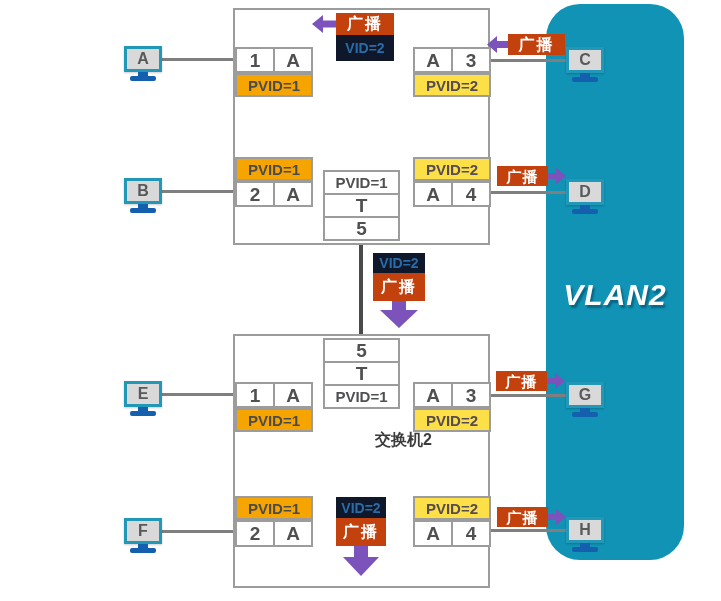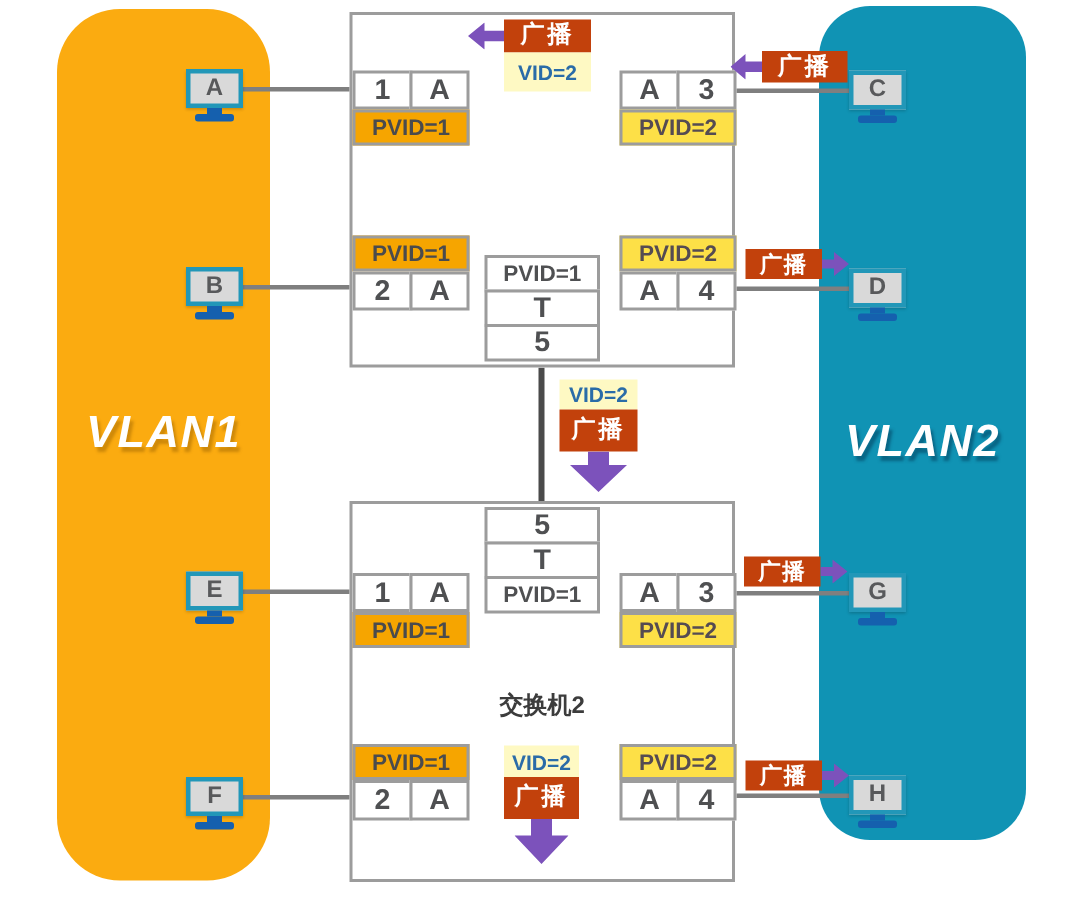--- a/index.html
+++ b/index.html
@@ -49,34 +49,31 @@
     box-shadow:0 1px 2px rgba(0,0,0,.2);line-height:1;}
   .host-neck{width:10px;height:4px;margin:0 auto;background:#1560AE;}
   .host-base{width:26px;height:5px;margin:0 auto;background:#1560AE;border-radius:2px;}
 
   
   .bgroup{position:absolute;display:flex;align-items:center;}
   .bbox{background:#c2410c;color:#ffffff;font-weight:bold;display:flex;align-items:center;
     justify-content:center;line-height:1;}
   .bbox-wide{width:58px;height:22px;font-size:16px;letter-spacing:2px;}
   .bbox-sm{width:51px;height:20px;font-size:15px;letter-spacing:1px;}
-  .vidtag{position:absolute;background:#fef9c3;color:#2A6CA8;font-weight:800;display:flex;
+  .vidtag{position:absolute;background:#0f172a;color:#2A6CA8;font-weight:800;display:flex;
     align-items:center;justify-content:center;font-size:14px;line-height:1;}
   .vgroup{position:absolute;display:flex;flex-direction:column;align-items:center;}
   .vgroup .vidtag{position:static;}
   .vgroup .bbox{width:100%;height:28px;font-size:16px;letter-spacing:2px;}
 </style>
 </head>
 <body>
 
 <div class="stage">
 
-  <div class="vlan-panel vlan1">
-    <div class="vlan-label">VLAN1</div>
-  </div>
   <div class="vlan-panel vlan2">
     <div class="vlan-label">VLAN2</div>
   </div>
 
   <div class="hline" style="left:155px;top:58px;width:82px;"></div>
   <div class="hline" style="left:155px;top:190px;width:82px;"></div>
   <div class="hline" style="left:155px;top:393px;width:82px;"></div>
   <div class="hline" style="left:155px;top:530px;width:82px;"></div>
   <div class="hline" style="left:489px;top:59px;width:80px;"></div>
   <div class="hline" style="left:489px;top:191px;width:80px;"></div>
@@ -111,21 +108,21 @@
     <div class="cell">4</div>
   </div>
 
   <div class="trunk" style="top:170px;">
     <div class="trow" style="font-size:15px;">PVID=1</div>
     <div class="trow" style="font-size:19px;">T</div>
     <div class="trow" style="font-size:19px;">5</div>
   </div>
 
   <div class="switch sw2"></div>
-  <div class="sw-title" style="top:460px;">交换机2</div>
+  <div class="sw-title" style="top:430px;margin-left:42px;">交换机2</div>
 
   <div class="trunk" style="top:338px;">
     <div class="trow" style="font-size:19px;">5</div>
     <div class="trow" style="font-size:19px;">T</div>
     <div class="trow" style="font-size:15px;">PVID=1</div>
   </div>
 
   <div class="cellpair" style="left:235px;top:382px;">
     <div class="cell">1</div>
     <div class="cell">A</div>

